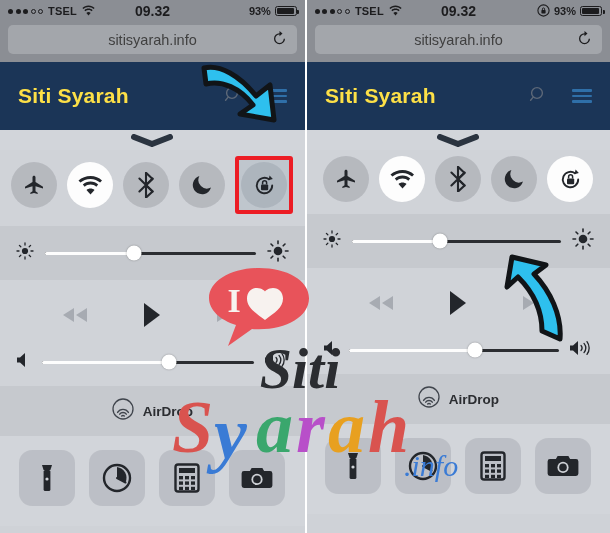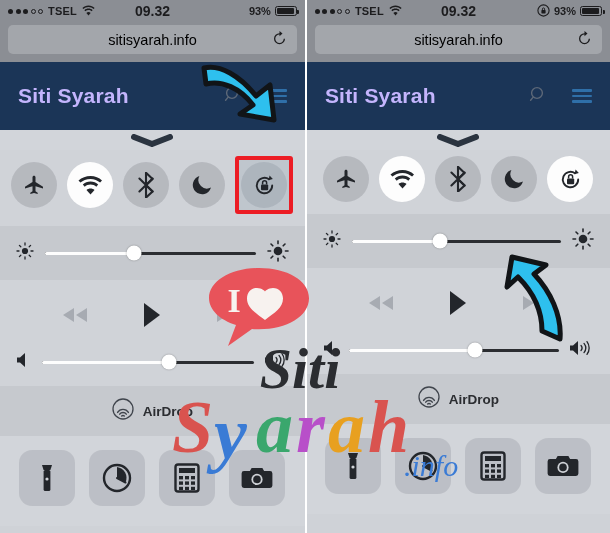--- a/index.html
+++ b/index.html
@@ -36,31 +36,31 @@
     content: ""; position: absolute; right: -3.5px; top: 3px;
     width: 2px; height: 4px; background: #1c1c1e; border-radius: 0 1px 1px 0;
   }
   .batt i { display: block; height: 100%; background: #1c1c1e; border-radius: 1px; }
 
   
   .urlbar-wrap { height: 40px; background: #8b8e94; padding: 3px 8px 8px; }
   .urlbar {
     height: 29px; background: #a3a6ab; border-radius: 5px;
     display: flex; align-items: center; justify-content: center;
-    position: relative; color: #000000; font-size: 14.5px;
+    position: relative; color: #404040; font-size: 14.5px;
   }
   .reload { position: absolute; right: 9px; top: 50%; transform: translateY(-50%); }
 
   
   .siteheader {
     height: 68px; background: #1b3557; display: flex; align-items: center;
     padding: 0 18px; position: relative;
   }
   .sitetitle {
-    color: #c4b5fd; font-size: 21px; font-weight: bold; letter-spacing: .2px;
+    color: #fde047; font-size: 21px; font-weight: bold; letter-spacing: .2px;
   }
   .hdr-icons { margin-left: auto; display: flex; align-items: center; gap: 24px; }
   .hamburger { display: flex; flex-direction: column; gap: 3px; }
   .hamburger span { display: block; width: 20px; height: 2.5px; background: #2f6fa8; border-radius: 1px; }
 
   
   .cc { position: relative; background: #d2d5da; }
   .cc-handle { height: 20px; display: flex; align-items: center; justify-content: center; }
 
   .cc-sec { position: relative; }

